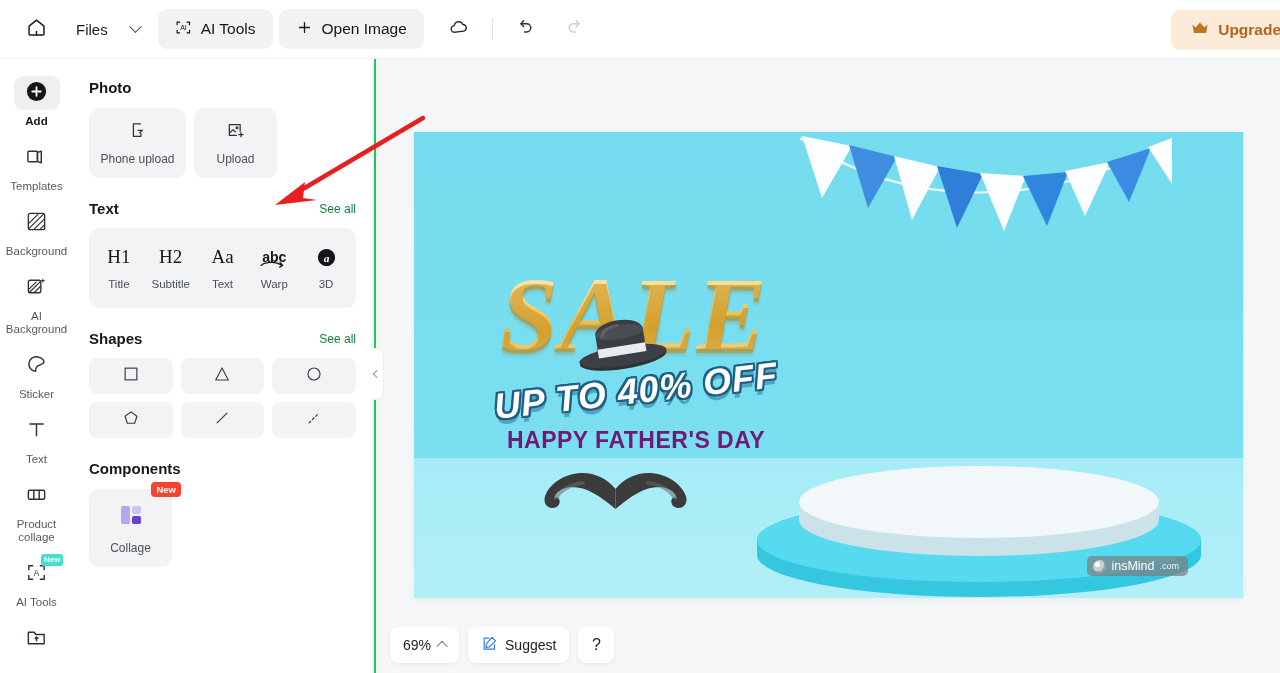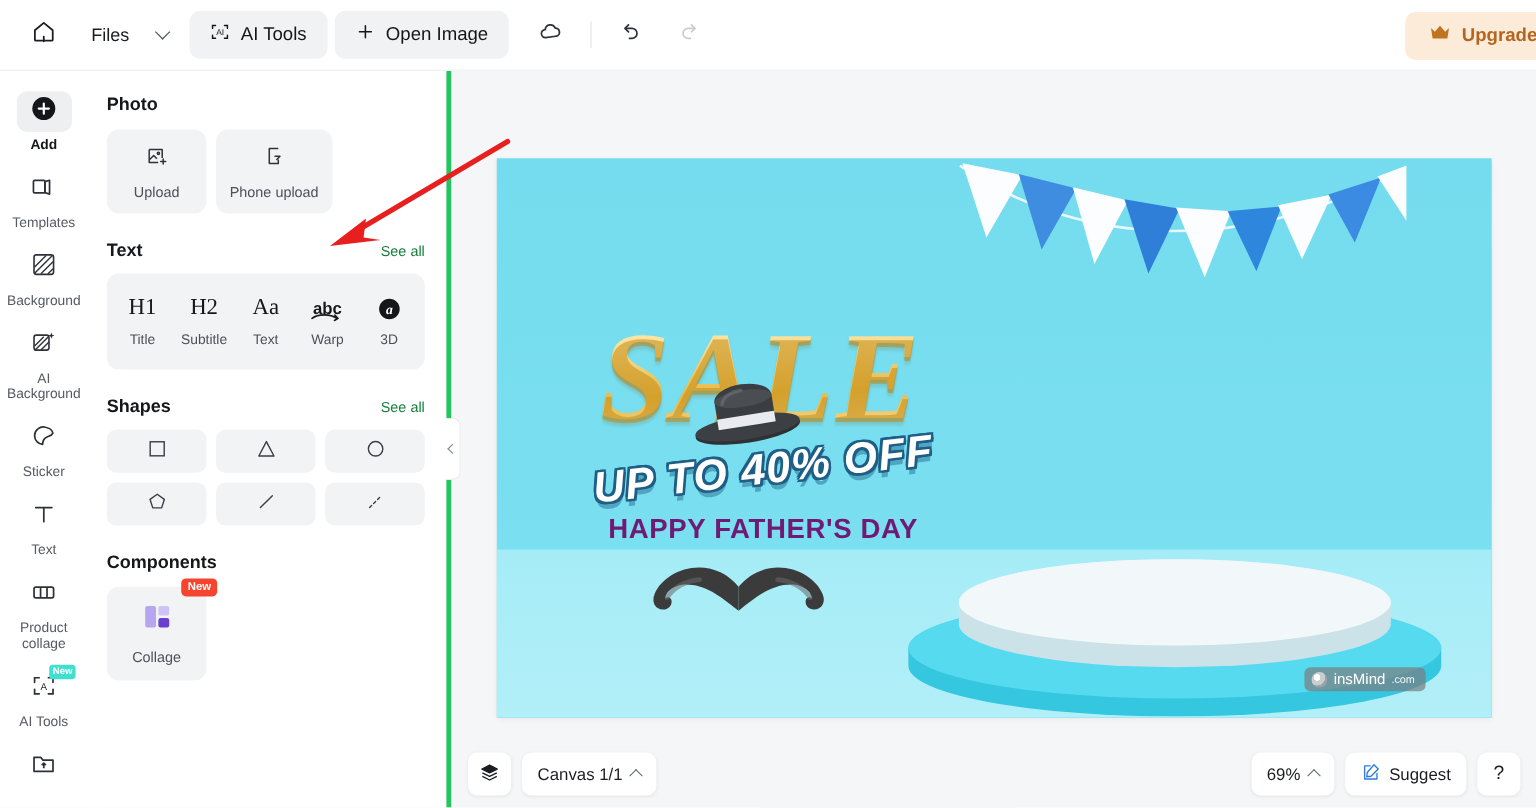--- a/index.html
+++ b/index.html
@@ -63,21 +63,21 @@
   .rail-item.active .rail-label { color: #16171b; font-weight: 700; }
   .rail-new {
     position: absolute; top: 4px; left: 41px;
     background: #3fe0d0; color: #ffffff; font-size: 8px; font-weight: 700;
     padding: 1px 3px; border-radius: 3px; line-height: 10px;
   }
 
   
   .panel {
     position: absolute; top: 59px; left: 73px; width: 303px; height: 614px;
-    background: #ffffff; border-right: 4px solid #22c55e; padding: 20px 18px 0 16px;
+    background: #ffffff; border-right: 2px solid #22c55e; padding: 20px 18px 0 16px;
     overflow: hidden;
   }
   .sec-head { display: flex; align-items: center; justify-content: space-between; }
   .sec-title { font-size: 15px; font-weight: 700; color: #16171b; }
   .see-all { font-size: 12px; color: #15803d; cursor: pointer; }
 
   .photo-row { display: flex; gap: 8px; margin-top: 12px; }
   .photo-card {
     width: 83px; height: 70px; background: #f2f3f5; border-radius: 10px;
     display: flex; flex-direction: column; align-items: center; justify-content: center;
@@ -387,39 +387,39 @@
     </div>
   </div>
 
   <div class="panel">
 
     <div class="sec-head">
       <div class="sec-title">Photo</div>
     </div>
 
     <div class="photo-row">
+      <div class="photo-card wide">
+        <span>
+          <svg width="20" height="20" viewBox="0 0 24 24" fill="none" stroke="#2e3138" stroke-width="1.5" stroke-linejoin="round">
+            <path d="M15.5 4.5h-9v15h9v-4"></path>
+            <path d="M14 15.5l3.2-3.2M17.2 12.3h-5" stroke-linecap="round"></path>
+          </svg>
+        </span>
+        <span class="photo-card-lbl">Phone upload</span>
+      </div>
       <div class="photo-card">
         <span>
           <svg width="20" height="20" viewBox="0 0 24 24" fill="none" stroke="#2e3138" stroke-width="1.5" stroke-linejoin="round">
             <path d="M4 5.5h13v8.5M4 5.5v13h9"></path>
             <path d="M4.5 15.5l4-4 3.2 3.2"></path>
             <circle cx="13.2" cy="9.3" r="1.1"></circle>
             <path d="M18 15v5M15.5 17.5h5" stroke-linecap="round"></path>
           </svg>
         </span>
         <span class="photo-card-lbl">Upload</span>
-      </div>
-      <div class="photo-card wide">
-        <span>
-          <svg width="20" height="20" viewBox="0 0 24 24" fill="none" stroke="#2e3138" stroke-width="1.5" stroke-linejoin="round">
-            <path d="M15.5 4.5h-9v15h9v-4"></path>
-            <path d="M14 15.5l3.2-3.2M17.2 12.3h-5" stroke-linecap="round"></path>
-          </svg>
-        </span>
-        <span class="photo-card-lbl">Phone upload</span>
       </div>
     </div>
 
     <div class="sec-head" style="margin-top:22px">
       <div class="sec-title">Text</div>
       <div class="see-all">See all</div>
     </div>
 
     <div class="text-tools">
       <div class="tt-item">
@@ -589,35 +589,20 @@
 
       <div class="watermark">
         <span class="wm-dot"></span>
         <span>insMind</span>
         <span class="wm-com">.com</span>
       </div>
     </div>
   </div>
 
   <div class="bottombar">
-    <div class="bb-left">
-      <div class="bb-box square">
-        <span>
-          <svg width="18" height="18" viewBox="0 0 24 24" fill="none" stroke="#1c1d21" stroke-width="1.5" stroke-linejoin="round">
-            <path d="M12 3.5l8.5 4.3L12 12 3.5 7.8z" fill="#1c1d21"></path>
-            <path d="M4 12l8 4 8-4"></path>
-              <path d="M4 16l8 4 8-4"></path>
-          </svg>
-        </span>
-      </div>
-      <div class="bb-box">
-        <span>Canvas 1/1</span>
-        <span class="chev-u"></span>
-      </div>
-    </div>
 
     <div class="bb-right">
       <div class="bb-box">
         <span>69%</span>
         <span class="chev-u"></span>
       </div>
       <div class="bb-box">
         <span>
           <svg width="17" height="17" viewBox="0 0 24 24" fill="none" stroke="#2f7ae5" stroke-width="1.6" stroke-linecap="round" stroke-linejoin="round">
             <path d="M19 13.5v6.5H4.5V4.5H11"></path>

